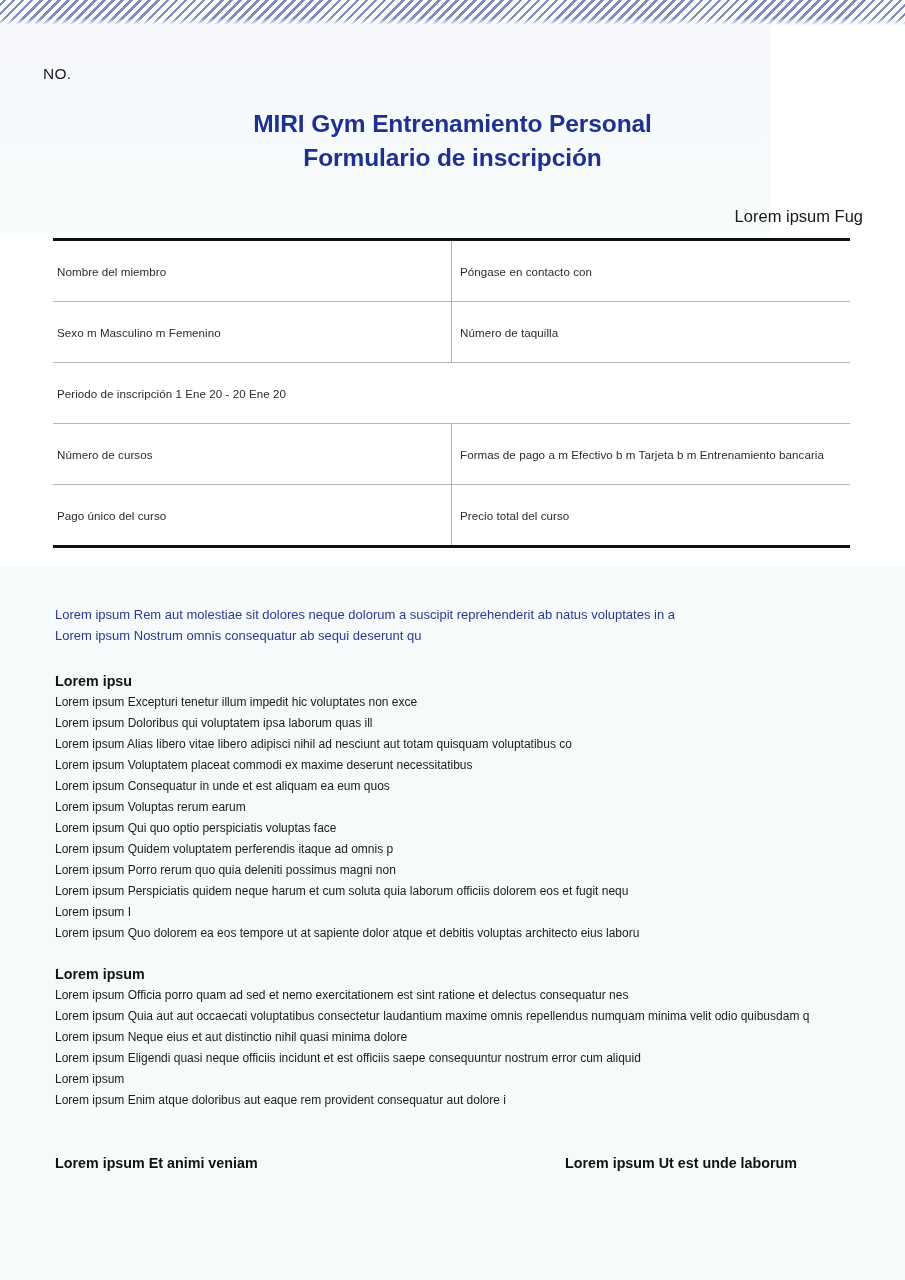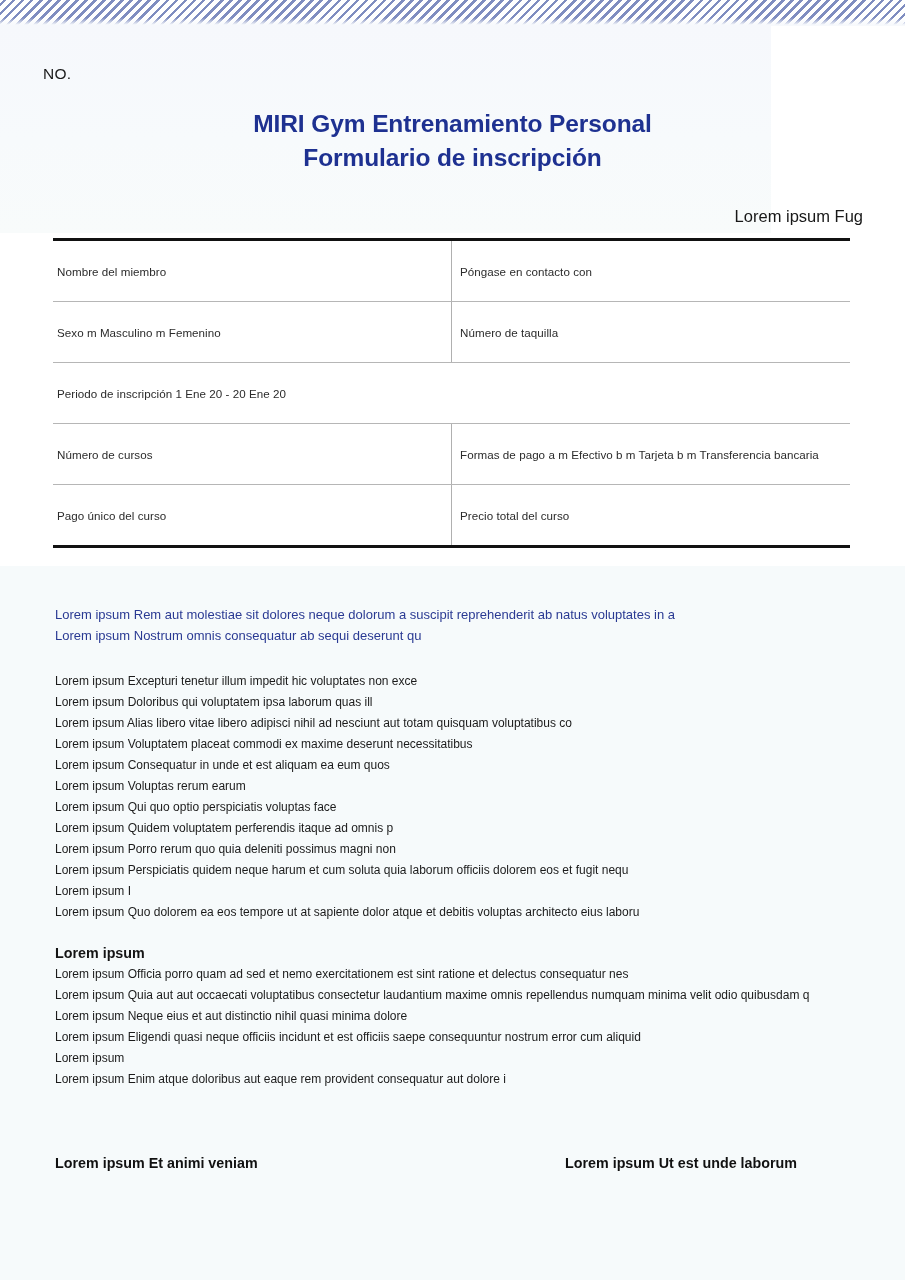--- a/index.html
+++ b/index.html
@@ -223,21 +223,21 @@
         <tr>
           <td class="t-rule" colspan="2">
             <div class="cell-inner">Periodo de inscripción 1 Ene 20 - 20 Ene 20</div>
           </td>
         </tr>
         <tr class="row-split">
           <td class="t-rule">
             <div class="cell-inner">Número de cursos</div>
           </td>
           <td class="t-rule v-rule">
-            <div class="cell-inner pad-left">Formas de pago a m Efectivo b m Tarjeta b m Transferencia bancaria</div>
+            <div class="cell-inner pad-left">Formas de pago a m Efectivo b m Tarjeta b m Entrenamiento bancaria</div>
           </td>
         </tr>
         <tr class="row-split">
           <td class="t-bottom">
             <div class="cell-inner">Pago único del curso</div>
           </td>
           <td class="t-bottom v-rule">
             <div class="cell-inner pad-left">Precio total del curso</div>
           </td>
         </tr>
@@ -247,20 +247,21 @@
 
   <div class="body-zone">
     <div class="body-inner">
 
       <div class="intro-block">
         <div>Lorem ipsum Rem aut molestiae sit dolores neque dolorum a suscipit reprehenderit ab natus voluptates in a</div>
         <div>Lorem ipsum Nostrum omnis consequatur ab sequi deserunt qu</div>
       </div>
 
       <div class="sec-block">
+        <div class="sec-head">Lorem ipsu</div>
         <div class="sec-line">Lorem ipsum Excepturi tenetur illum impedit hic voluptates non exce</div>
         <div class="sec-line">Lorem ipsum Doloribus qui voluptatem ipsa laborum quas ill</div>
         <div class="sec-line">Lorem ipsum Alias libero vitae libero adipisci nihil ad nesciunt aut totam quisquam voluptatibus co</div>
         <div class="sec-line">Lorem ipsum Voluptatem placeat commodi ex maxime deserunt necessitatibus</div>
         <div class="sec-line">Lorem ipsum Consequatur in unde et est aliquam ea eum quos</div>
         <div class="sec-line">Lorem ipsum Voluptas rerum earum</div>
         <div class="sec-line">Lorem ipsum Qui quo optio perspiciatis voluptas face</div>
         <div class="sec-line">Lorem ipsum Quidem voluptatem perferendis itaque ad omnis p</div>
         <div class="sec-line">Lorem ipsum Porro rerum quo quia deleniti possimus magni non</div>
         <div class="sec-line">Lorem ipsum Perspiciatis quidem neque harum et cum soluta quia laborum officiis dolorem eos et fugit nequ</div>

